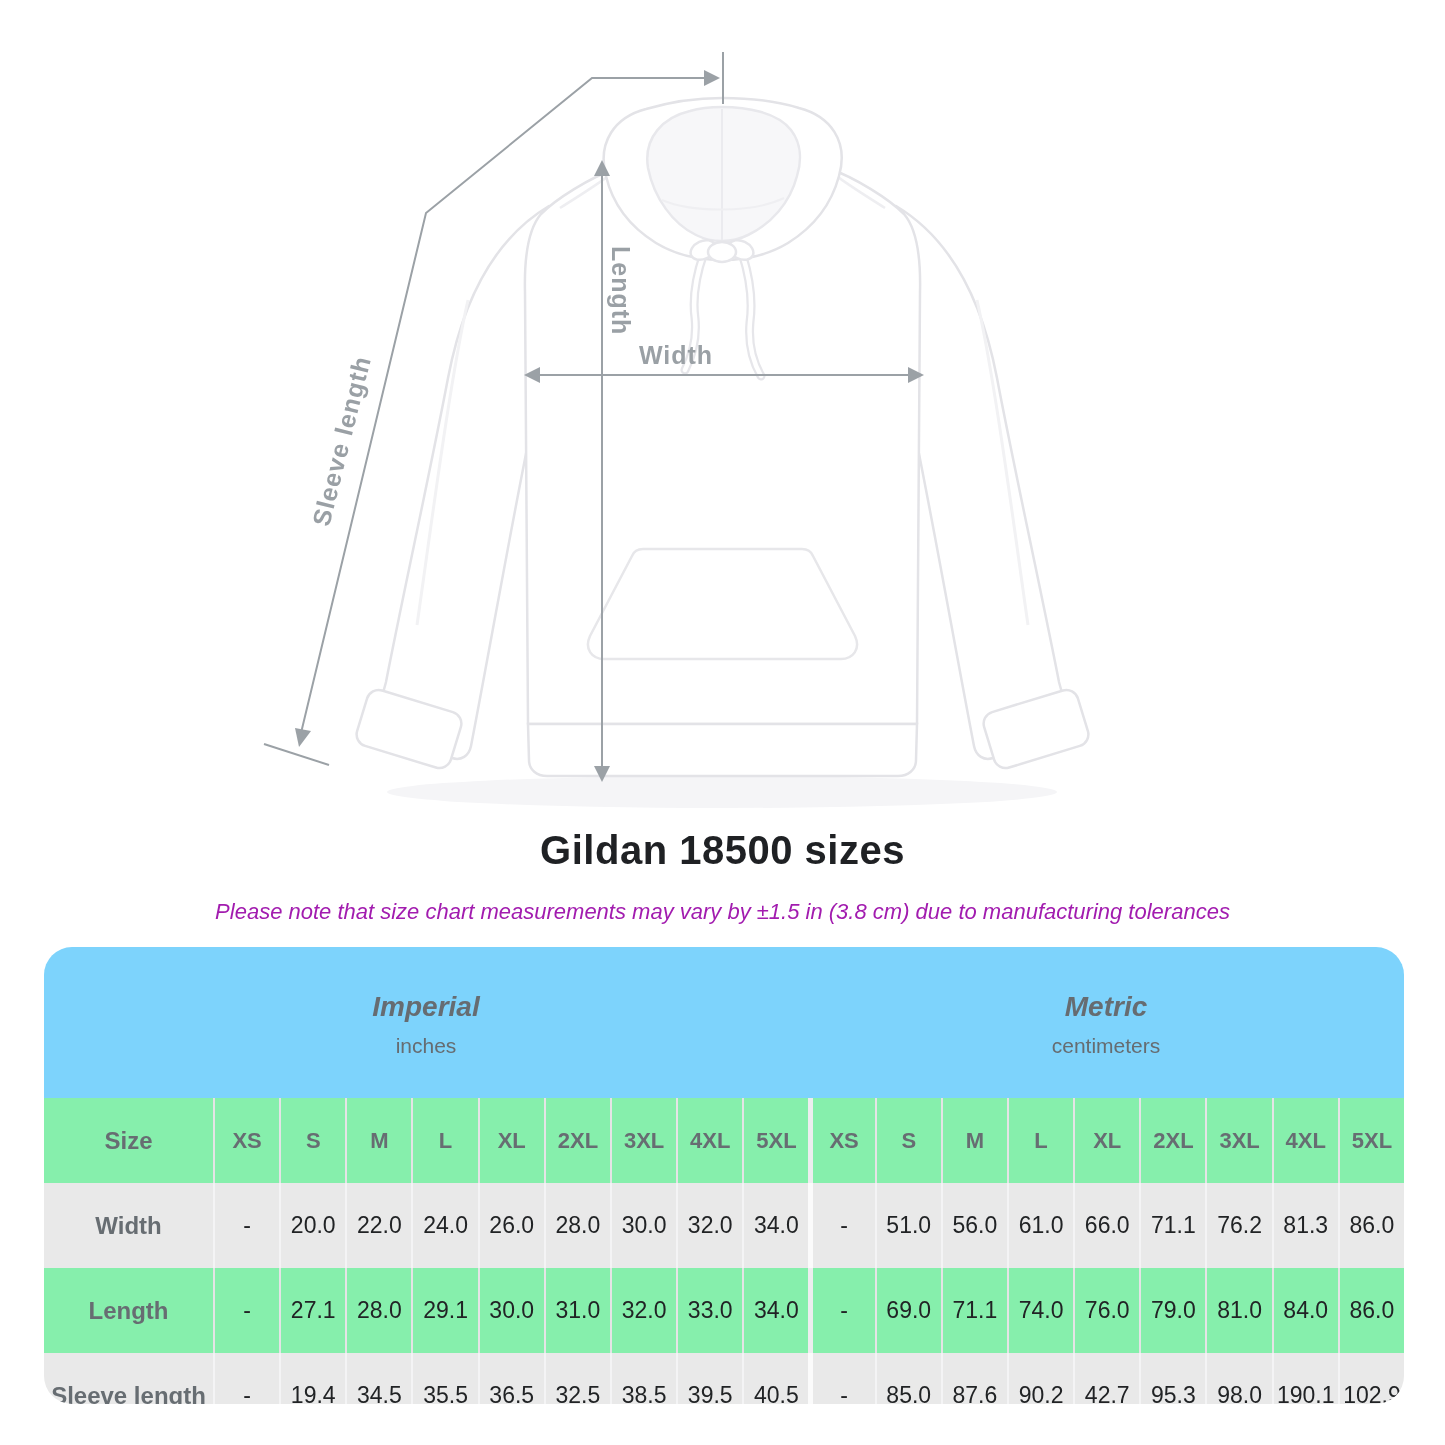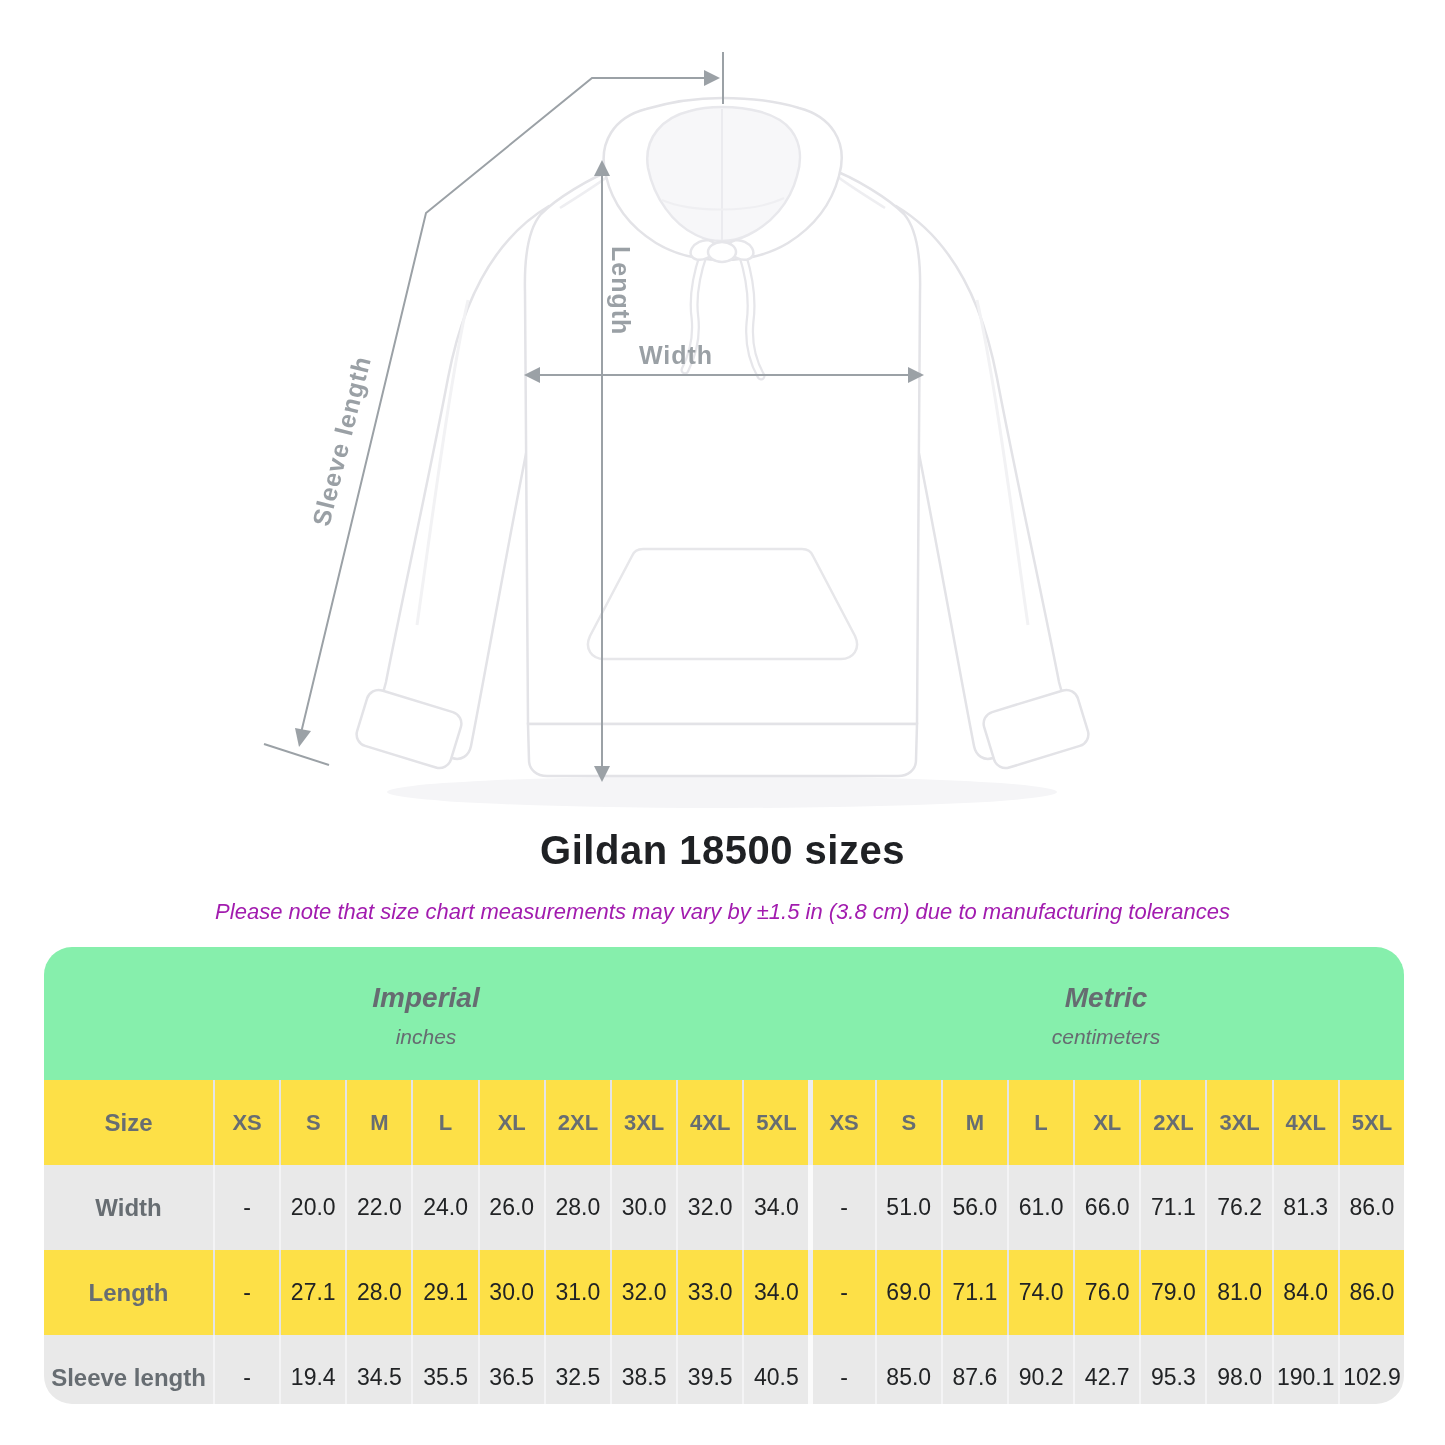--- a/index.html
+++ b/index.html
@@ -25,36 +25,36 @@
     font-size:22px;font-style:italic;color:#a21caf;
   }
 
   .size-table{
     position:absolute;left:44px;top:947px;
     width:1360px;height:457px;
     border-radius:28px;overflow:hidden;
     background:#ffffff;
   }
   .units-band{
-    height:133px;background:#86efac;
+    height:151px;background:#7dd3fc;
     display:grid;grid-template-columns:764px 1fr;
   }
   .unit-block{
     display:flex;flex-direction:column;align-items:center;justify-content:center;
     padding-top:4px;
   }
   .unit-name{font-size:28px;font-weight:bold;font-style:italic;color:#666c71;}
-  .unit-sub{font-size:21px;font-style:italic;color:#666c71;margin-top:11px;}
+  .unit-sub{font-size:21px;color:#666c71;margin-top:11px;}
 
   .trow{
     display:grid;
     grid-template-columns:169px repeat(18, 1fr);
     height:85px;
   }
-  .trow.white{background:#fde047;}
+  .trow.white{background:#86efac;}
   .trow.gray{background:#e9e9e9;}
   .cell{
     display:flex;align-items:center;justify-content:center;
     overflow:hidden;white-space:nowrap;
   }
   .trow .cell:not(.lab){border-left:2px solid;}
   .trow.white .cell:not(.lab){border-color:#e4e4e6;}
   .trow.gray  .cell:not(.lab){border-color:#f4f4f5;}
   .trow .cell.div{border-left-width:5px;}
   .trow.white .cell.div{border-color:#ededef;}

